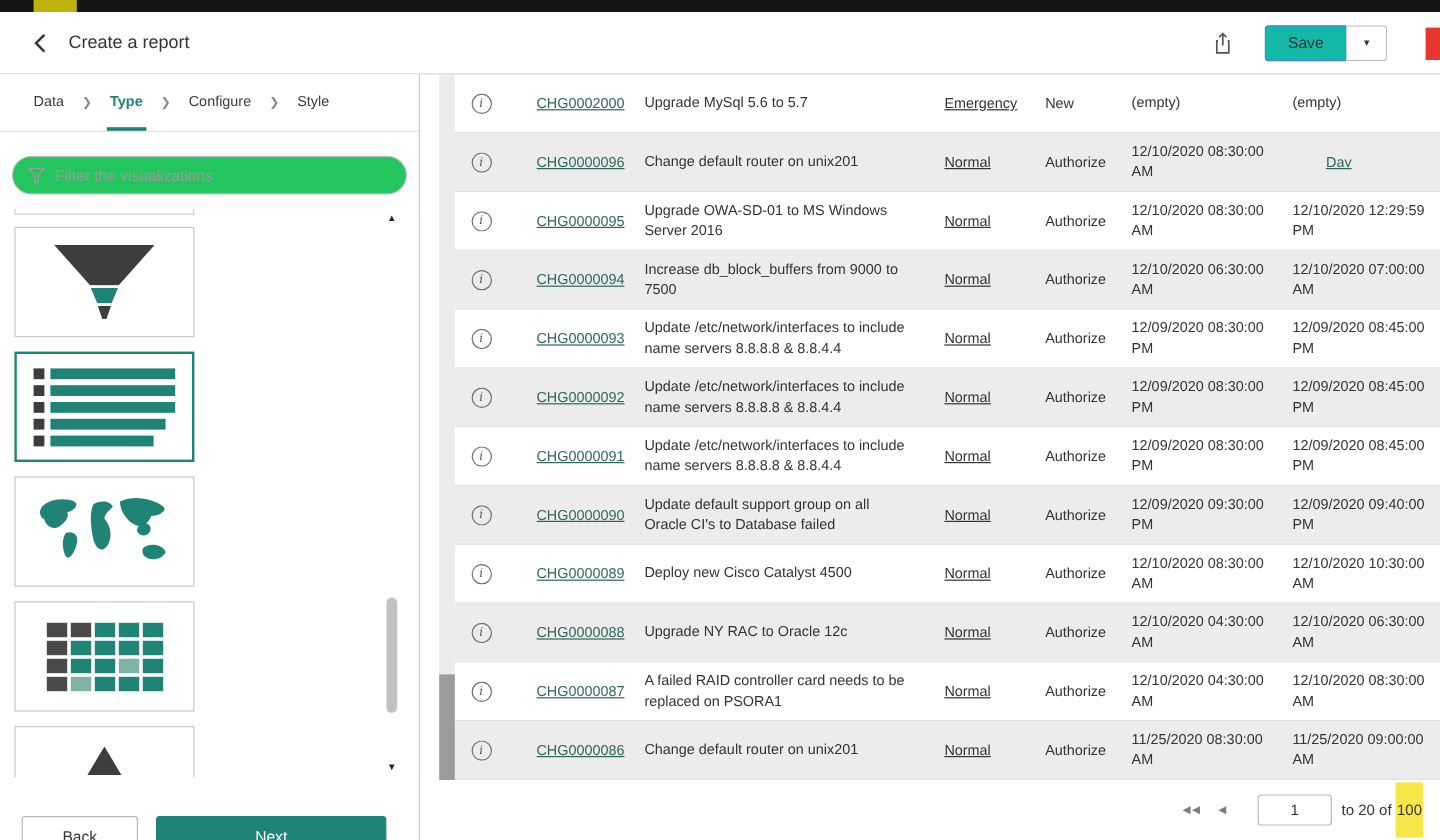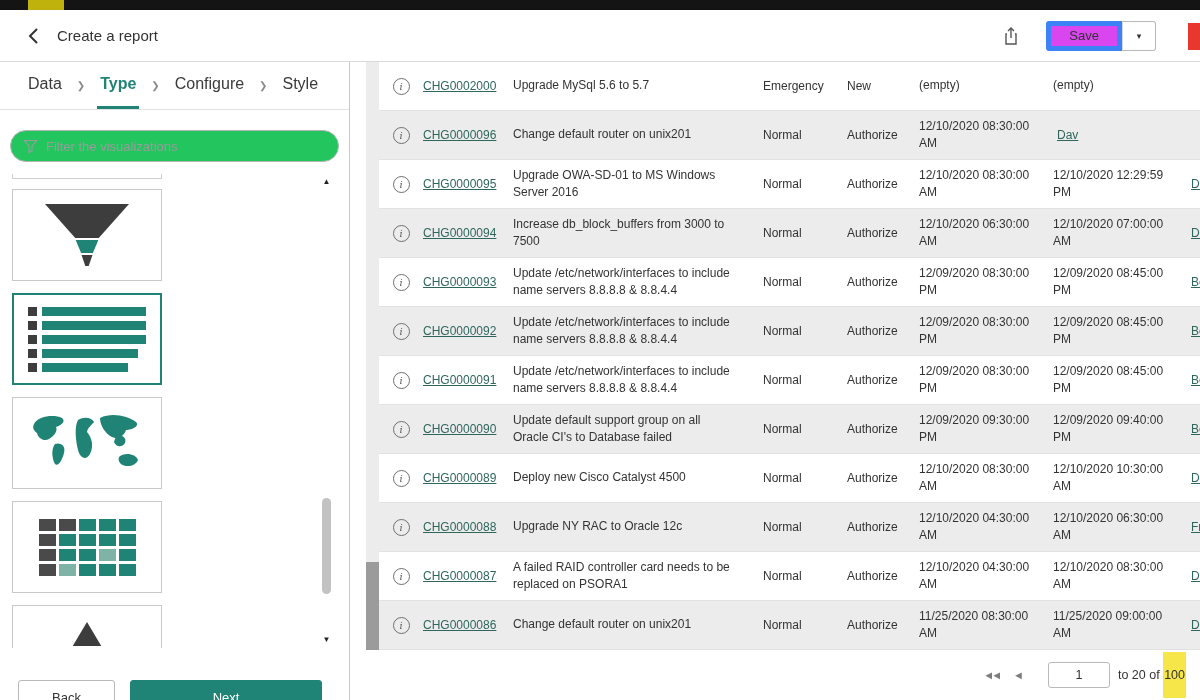--- a/index.html
+++ b/index.html
@@ -11,32 +11,32 @@
   .top-strip { height: 10px; background: #141414; position: relative; }
   .top-accent { position: absolute; left: 28px; top: 0; width: 36px; height: 10px; background: var(--strip-yellow, #c0b20d); }
 
   
   .app-header { height: 52px; border-bottom: 1px solid #d9d9d9; display: flex; align-items: center; padding: 0 18px 0 22px; position: relative; background: #fff; }
   .back-btn { background: none; border: none; display: flex; align-items: center; padding: 4px 6px; margin-right: 12px; }
   .page-title { font-size: 15px; color: #333; }
   .header-right { margin-left: auto; display: flex; align-items: center; gap: 26px; padding-right: 26px; }
   .share-btn { background: none; border: none; display: flex; }
   .save-group { display: flex; }
-  .save-btn { height: 30px; padding: 0 18px; background: #d946ef; border: 5px solid #3b82f6; border-radius: 3px 0 0 3px; font-size: 13px; color: #333; }
+  .save-btn { height: 30px; padding: 0 18px; background: #14b8a6; border: 1px solid #3b82f6; border-radius: 3px 0 0 3px; font-size: 13px; color: #333; }
   .save-caret-btn { height: 30px; width: 34px; background: #fff; border: 1px solid #b9b9b9; border-left: 1px solid #d5d5d5; border-radius: 0 3px 3px 0; font-size: 9px; color: #333; }
   .rec-indicator { position: absolute; right: 0; top: 13px; width: 12px; height: 27px; background: var(--rec-red, #e8372e); }
 
   
   .main { display: flex; height: 638px; }
   .panel { flex: 0 0 350px; width: 350px; border-right: 1px solid #c9c9c9; position: relative; background: #fff; }
   .content { flex: 1; min-width: 0; display: flex; flex-direction: column; background: #fff; }
 
   
   .steps { height: 48px; display: flex; align-items: stretch; padding-left: 25px; border-bottom: 1px solid #e3e3e3; }
-  .step { display: flex; align-items: center; font-size: 16px; color: #3a3a3a; background: none; border: none; border-bottom: 3px solid transparent; padding: 0 3px; }
+  .step { display: flex; align-items: center; font-size: 12px; color: #3a3a3a; background: none; border: none; border-bottom: 3px solid transparent; padding: 0 3px; }
   .step.active { color: var(--accent, #1f8476); border-bottom-color: var(--accent, #1f8476); font-weight: bold; }
   .step-sep { display: flex; align-items: center; font-size: 10px; color: #8a8a8a; padding: 0 12px; }
 
   
   .filter-wrap { margin: 20px 10px 12px 10px; height: 32px; border: 1px solid #b5b5b5; border-radius: 17px; display: flex; align-items: center; padding: 0 12px; background: #22c55e; }
   .filter-input { border: none; outline: none; flex: 1; font-size: 13px; margin-left: 8px; color: #333; background: transparent; }
   .filter-input::placeholder { color: #9b9b9b; }
 
   
   .viz-list { position: absolute; top: 112px; left: 0; right: 0; height: 474px; overflow: hidden; background: #fff; }
@@ -79,25 +79,25 @@
   .tscroll { flex: 0 0 13px; width: 13px; margin-left: 16px; background: #ececec; position: relative; }
   .tscroll-thumb { position: absolute; left: 0; bottom: 0; width: 13px; height: 88px; background: #9b9b9b; cursor: grab; }
   .rows-viewport { flex: 1; overflow: hidden; }
   .trow { display: flex; align-items: center; height: 49px; width: 900px; border-bottom: 1px solid #e2e2e2; background: #fff; font-size: 12px; }
   .trow.alt { background: #ececec; }
   .cell { overflow: hidden; }
   .c-info { flex: 0 0 44px; display: flex; justify-content: center; }
   .info-i { width: 17px; height: 17px; border: 1px solid #6f6f6f; border-radius: 50%; color: #5c5c5c; font-size: 10px; display: flex; align-items: center; justify-content: center; font-family: "DejaVu Serif", serif; font-style: italic; background: none; padding: 0; }
   .c-num { flex: 0 0 90px; }
   .c-desc { flex: 0 0 236px; padding-right: 14px; line-height: 1.45; }
-  .c-pri { flex: 0 0 86px; padding-left: 14px; }
+  .c-pri { flex: 0 0 86px; padding-left: 14px; text-decoration: underline; }
   .c-state { flex: 0 0 80px; padding-left: 12px; }
   .c-start, .c-end { flex: 0 0 134px; padding-left: 4px; padding-right: 2px; line-height: 1.45; }
   .c-asg { flex: 0 0 80px; padding-left: 8px; white-space: nowrap; }
-  .link { color: #2f665c; text-decoration: underline; cursor: pointer; }
+  .link { color: #2f665c; text-decoration: underline; cursor: pointer; margin-left: 24px; }
 
   
   .pager { height: 50px; display: flex; align-items: center; justify-content: flex-end; padding-right: 14px; font-size: 12.5px; color: #333; }
   .pg-icon { color: #7d7d7d; font-size: 11px; background: none; border: none; padding: 2px 4px; }
   .pg-first { letter-spacing: -3px; margin-right: 6px; }
   .pg-input { width: 62px; height: 26px; border: 1px solid #b9b9b9; border-radius: 3px; text-align: center; font-size: 12.5px; margin-left: 20px; margin-right: 8px; color: #333; font-family: inherit; }
   .pg-total { background: var(--hl-yellow, #f6e649); padding: 16px 1px; }
 </style>
 </head>
 <body>
@@ -277,21 +277,21 @@
     <span class="cell c-state">Authorize</span>
     <span class="cell c-start">12/10/2020 08:30:00 AM</span>
     <span class="cell c-end">12/10/2020 12:29:59 PM</span>
     <a class="cell c-asg link">Dav</a>
   </div>
           <div class="trow alt">
     <span class="cell c-info">
       <button class="info-i">i</button>
     </span>
     <a class="cell c-num link">CHG0000094</a>
-    <span class="cell c-desc">Increase db_block_buffers from 3000 to 7500</span>
+    <span class="cell c-desc">Increase db_block_buffers from 9000 to 7500</span>
     <span class="cell c-pri">Normal</span>
     <span class="cell c-state">Authorize</span>
     <span class="cell c-start">12/10/2020 06:30:00 AM</span>
     <span class="cell c-end">12/10/2020 07:00:00 AM</span>
     <a class="cell c-asg link">Dav</a>
   </div>
           <div class="trow">
     <span class="cell c-info">
       <button class="info-i">i</button>
     </span>

